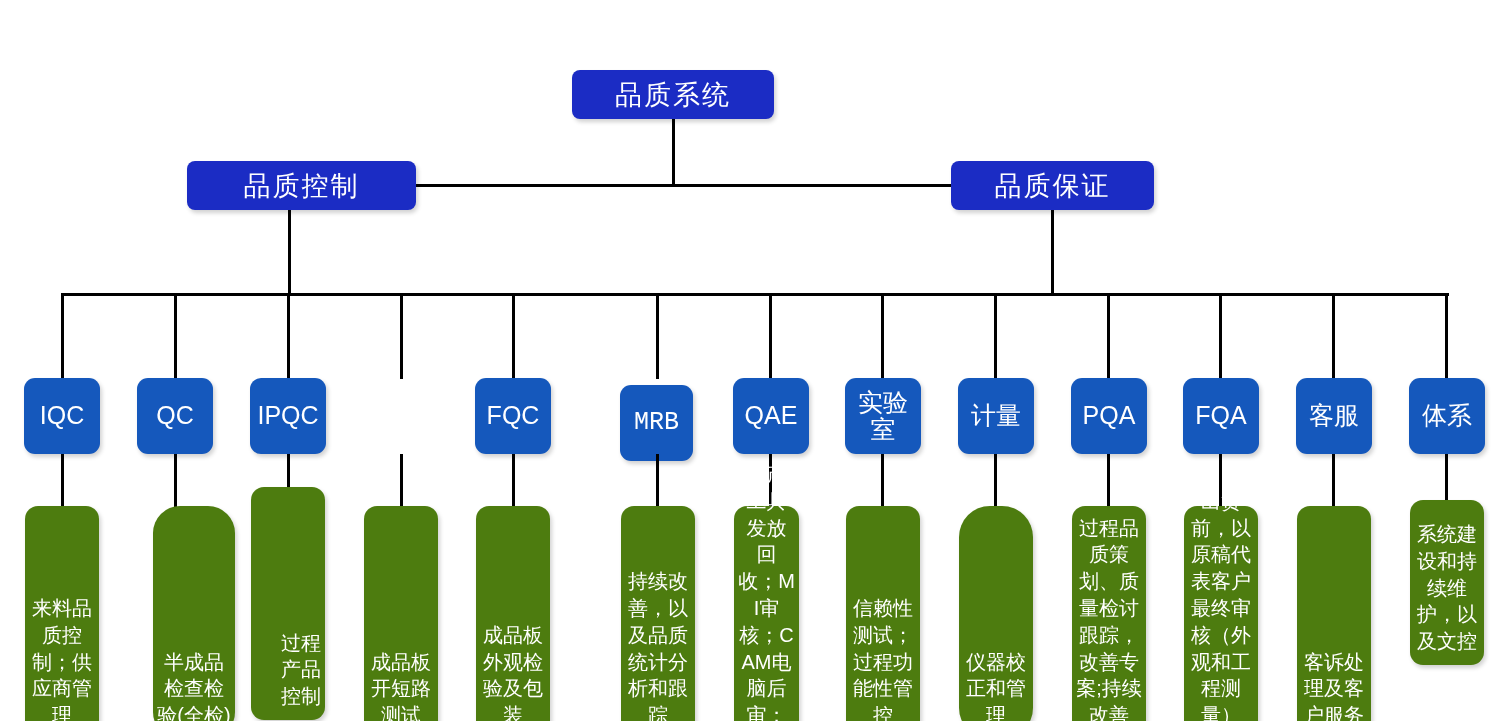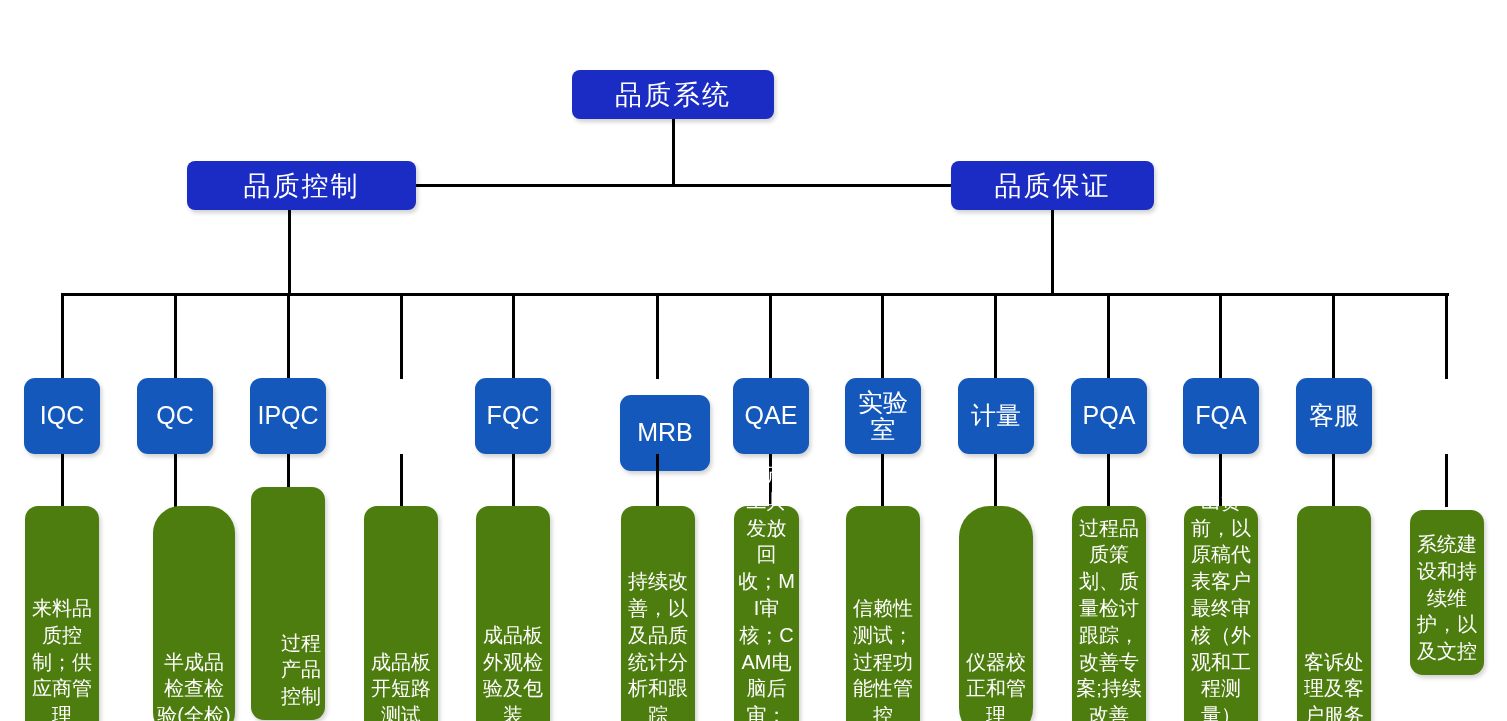--- a/index.html
+++ b/index.html
@@ -104,40 +104,43 @@
   </div>
   <div class="node lvl3" style="left:137px;top:337px;width:76px;height:76px;">
     <span>QC</span>
   </div>
   <div class="node lvl3" style="left:250px;top:337px;width:76px;height:76px;">
     <span>IPQC</span>
   </div>
   <div class="node lvl3" style="left:475px;top:337px;width:76px;height:76px;">
     <span>FQC</span>
   </div>
-  <div class="node lvl3" style="left:620px;top:354px;width:90px;height:76px;">
+  <div class="node lvl3" style="left:620px;top:344px;width:73px;height:76px;font-family:Liberation Mono, monospace;">
     <span>MRB</span>
   </div>
   <div class="node lvl3" style="left:733px;top:337px;width:76px;height:76px;">
     <span>QAE</span>
   </div>
   <div class="node lvl3" style="left:845px;top:337px;width:76px;height:76px;">
     <span>实验室</span>
   </div>
   <div class="node lvl3" style="left:958px;top:337px;width:76px;height:76px;">
     <span>计量</span>
   </div>
   <div class="node lvl3" style="left:1071px;top:337px;width:76px;height:76px;">
     <span>PQA</span>
   </div>
   <div class="node lvl3" style="left:1183px;top:337px;width:76px;height:76px;">
     <span>FQA</span>
   </div>
   <div class="node lvl3" style="left:1296px;top:337px;width:76px;height:76px;">
     <span>客服</span>
+  </div>
+  <div class="node lvl3" style="left:1409px;top:337px;width:76px;height:76px;">
+    <span>体系</span>
   </div>
 
   <div class="line vline" style="left:61px;top:413px;width:3px;height:53px;"></div>
   <div class="line vline" style="left:174px;top:413px;width:3px;height:53px;"></div>
   <div class="line vline" style="left:287px;top:413px;width:3px;height:53px;"></div>
   <div class="line vline" style="left:400px;top:413px;width:3px;height:53px;"></div>
   <div class="line vline" style="left:512px;top:413px;width:3px;height:53px;"></div>
   <div class="line vline" style="left:656px;top:413px;width:3px;height:53px;"></div>
   <div class="line vline" style="left:769px;top:413px;width:3px;height:53px;"></div>
   <div class="line vline" style="left:881px;top:413px;width:3px;height:53px;"></div>
@@ -176,17 +179,17 @@
   </div>
   <div class="node lvl4" style="left:1072px;top:465px;width:74px;height:233px;">
     <span class="txt">过程品质策划、质量检讨跟踪，改善专案;持续改善</span>
   </div>
   <div class="node lvl4" style="left:1184px;top:465px;width:74px;height:233px;">
     <span class="txt">出货前，以原稿代表客户最终审核（外观和工程测量）</span>
   </div>
   <div class="node lvl4" style="left:1297px;top:465px;width:74px;height:233px;">
     <span class="txt">客诉处理及客户服务</span>
   </div>
-  <div class="node lvl4" style="left:1410px;top:469px;width:74px;height:165px;">
+  <div class="node lvl4" style="left:1410px;top:459px;width:74px;height:165px;">
     <span class="txt">系统建设和持续维护，以及文控</span>
   </div>
 
 </div>
 
 </body></html>

